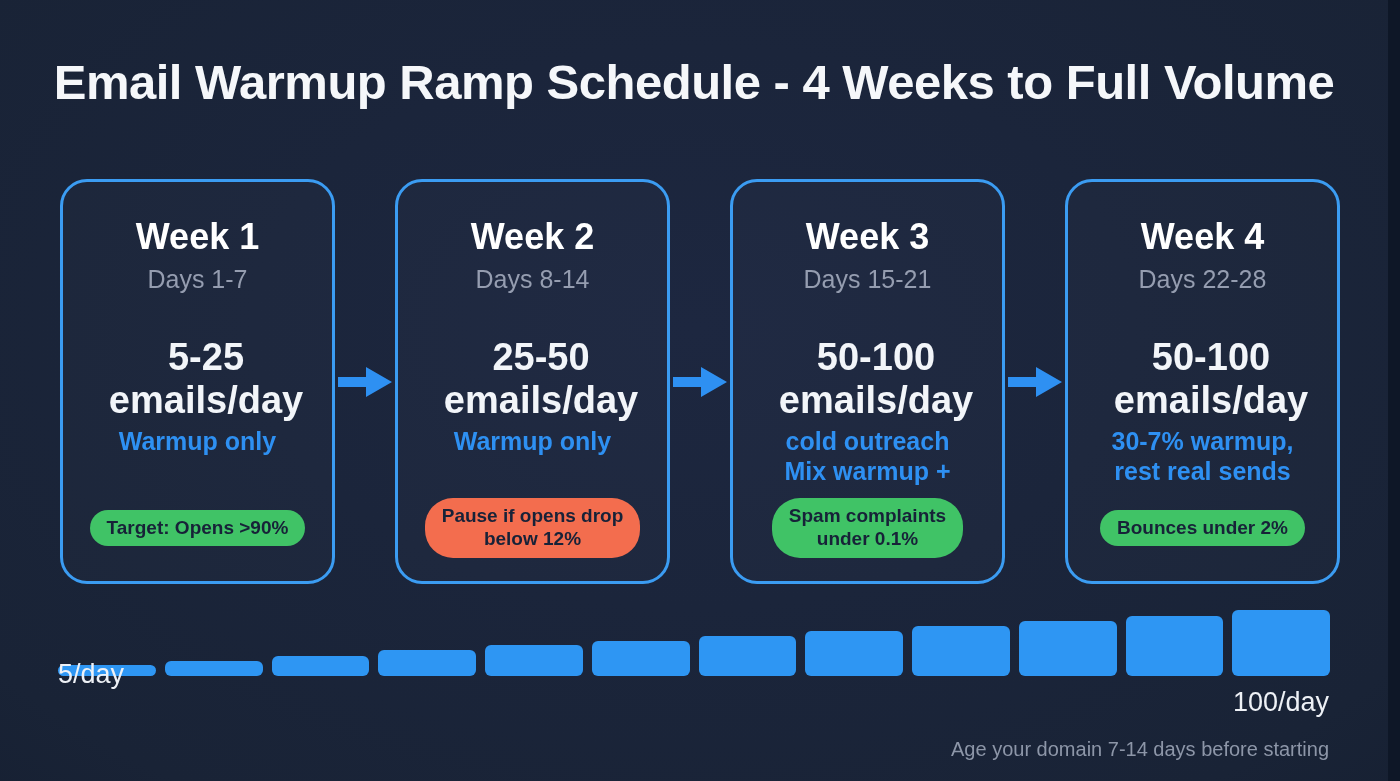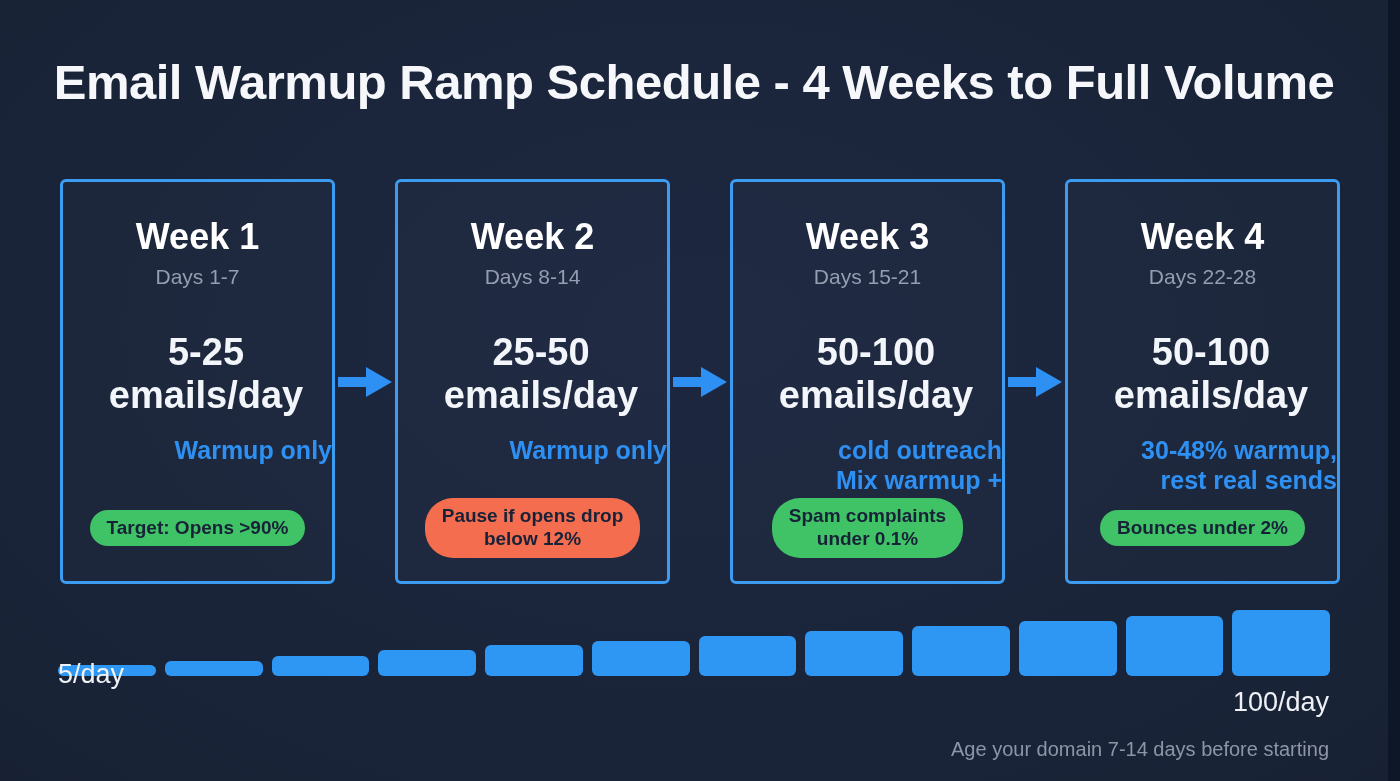--- a/index.html
+++ b/index.html
@@ -14,33 +14,33 @@
     position:absolute; top:54px; left:0; right:0;
     text-align:center; font-size:49px; font-weight:700; letter-spacing:-0.5px;
     color:#f5f7fa;
   }
   .cards-row {
     position:absolute; top:179px; left:60px; width:1281px; height:405px;
     display:flex; align-items:stretch;
   }
   .card {
     width:275px; flex:0 0 275px; position:relative;
-    border:3px solid #3b9cf2; border-radius:6px;
+    border:3px solid #3b9cf2; border-radius:27px;
     background:rgba(255,255,255,0.015);
     padding-top:34px; text-align:center;
   }
   .gap {
     width:60px; flex:0 0 60px;
     display:flex; align-items:center; justify-content:center;
   }
   .week-title { font-size:36px; font-weight:700; color:#ffffff; }
-  .week-days  { font-size:21px; color:#959db0; margin-top:7px; }
+  .week-days  { font-size:25px; color:#959db0; margin-top:7px; }
   .volume     { margin-top:42px; font-size:38px; font-weight:700; color:#f2f5f9; line-height:1.12; }
   .volume span { display:block;margin-left:17px; }
-  .note       { margin-top:19px; font-size:25px; font-weight:700; color:#2e90f2; line-height:1.2;text-align:right; }
+  .note       { margin-top:5px; font-size:25px; font-weight:700; color:#2e90f2; line-height:1.2; }
   .note span  { display:block; }
   .pill-area {
     position:absolute; left:12px; right:12px; bottom:22px; height:62px;
     display:flex; align-items:center; justify-content:center;
   }
   .pill {
     display:inline-block; border-radius:28px; padding:7px 17px;
     font-size:19px; font-weight:700; color:#172238; line-height:1.2; text-align:center;
   }
   .pill span { display:block; }
@@ -141,21 +141,21 @@
     </div>
 
     <div class="card">
       <div class="week-title">Week 4</div>
       <div class="week-days">Days 22-28</div>
       <div class="volume">
         <span>50-100</span>
         <span>emails/day</span>
       </div>
       <div class="note">
-        <span>30-48% warmup,</span>
+        <span>30-7% warmup,</span>
         <span>rest real sends</span>
       </div>
       <div class="pill-area">
         <div class="pill pill-green">
           <span>Bounces under 2%</span>
           <span></span>
         </div>
       </div>
     </div>
 

